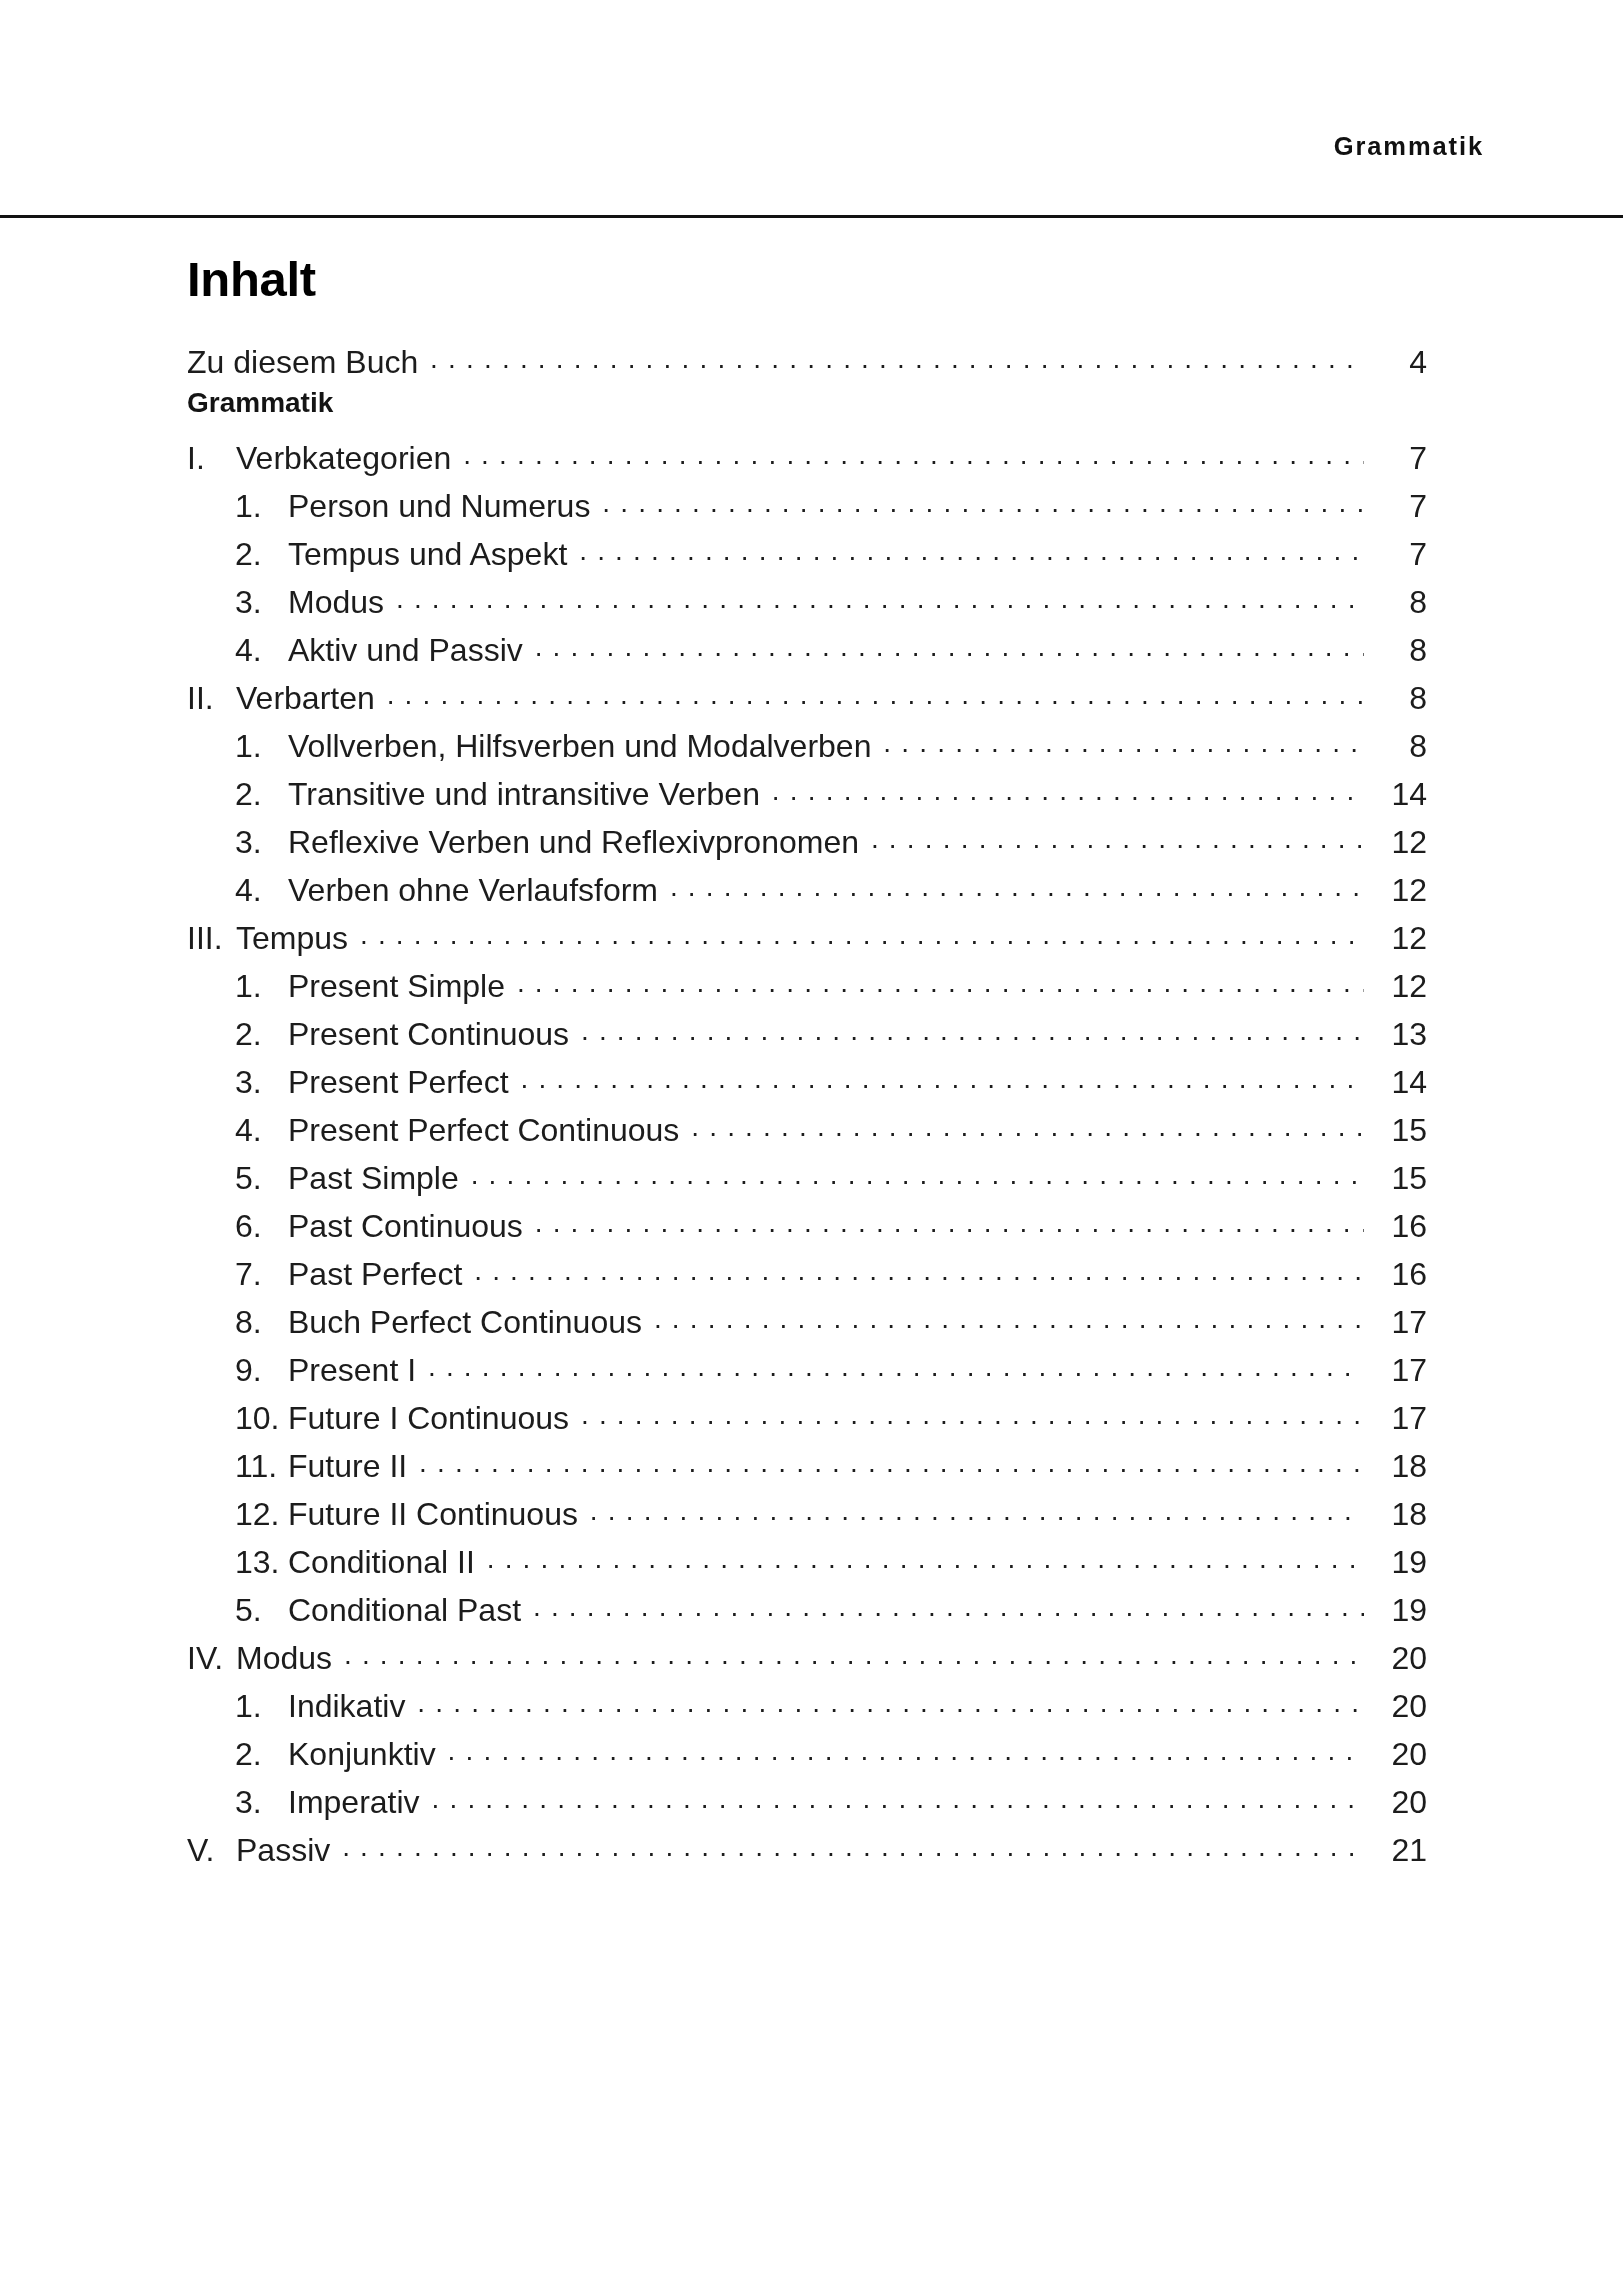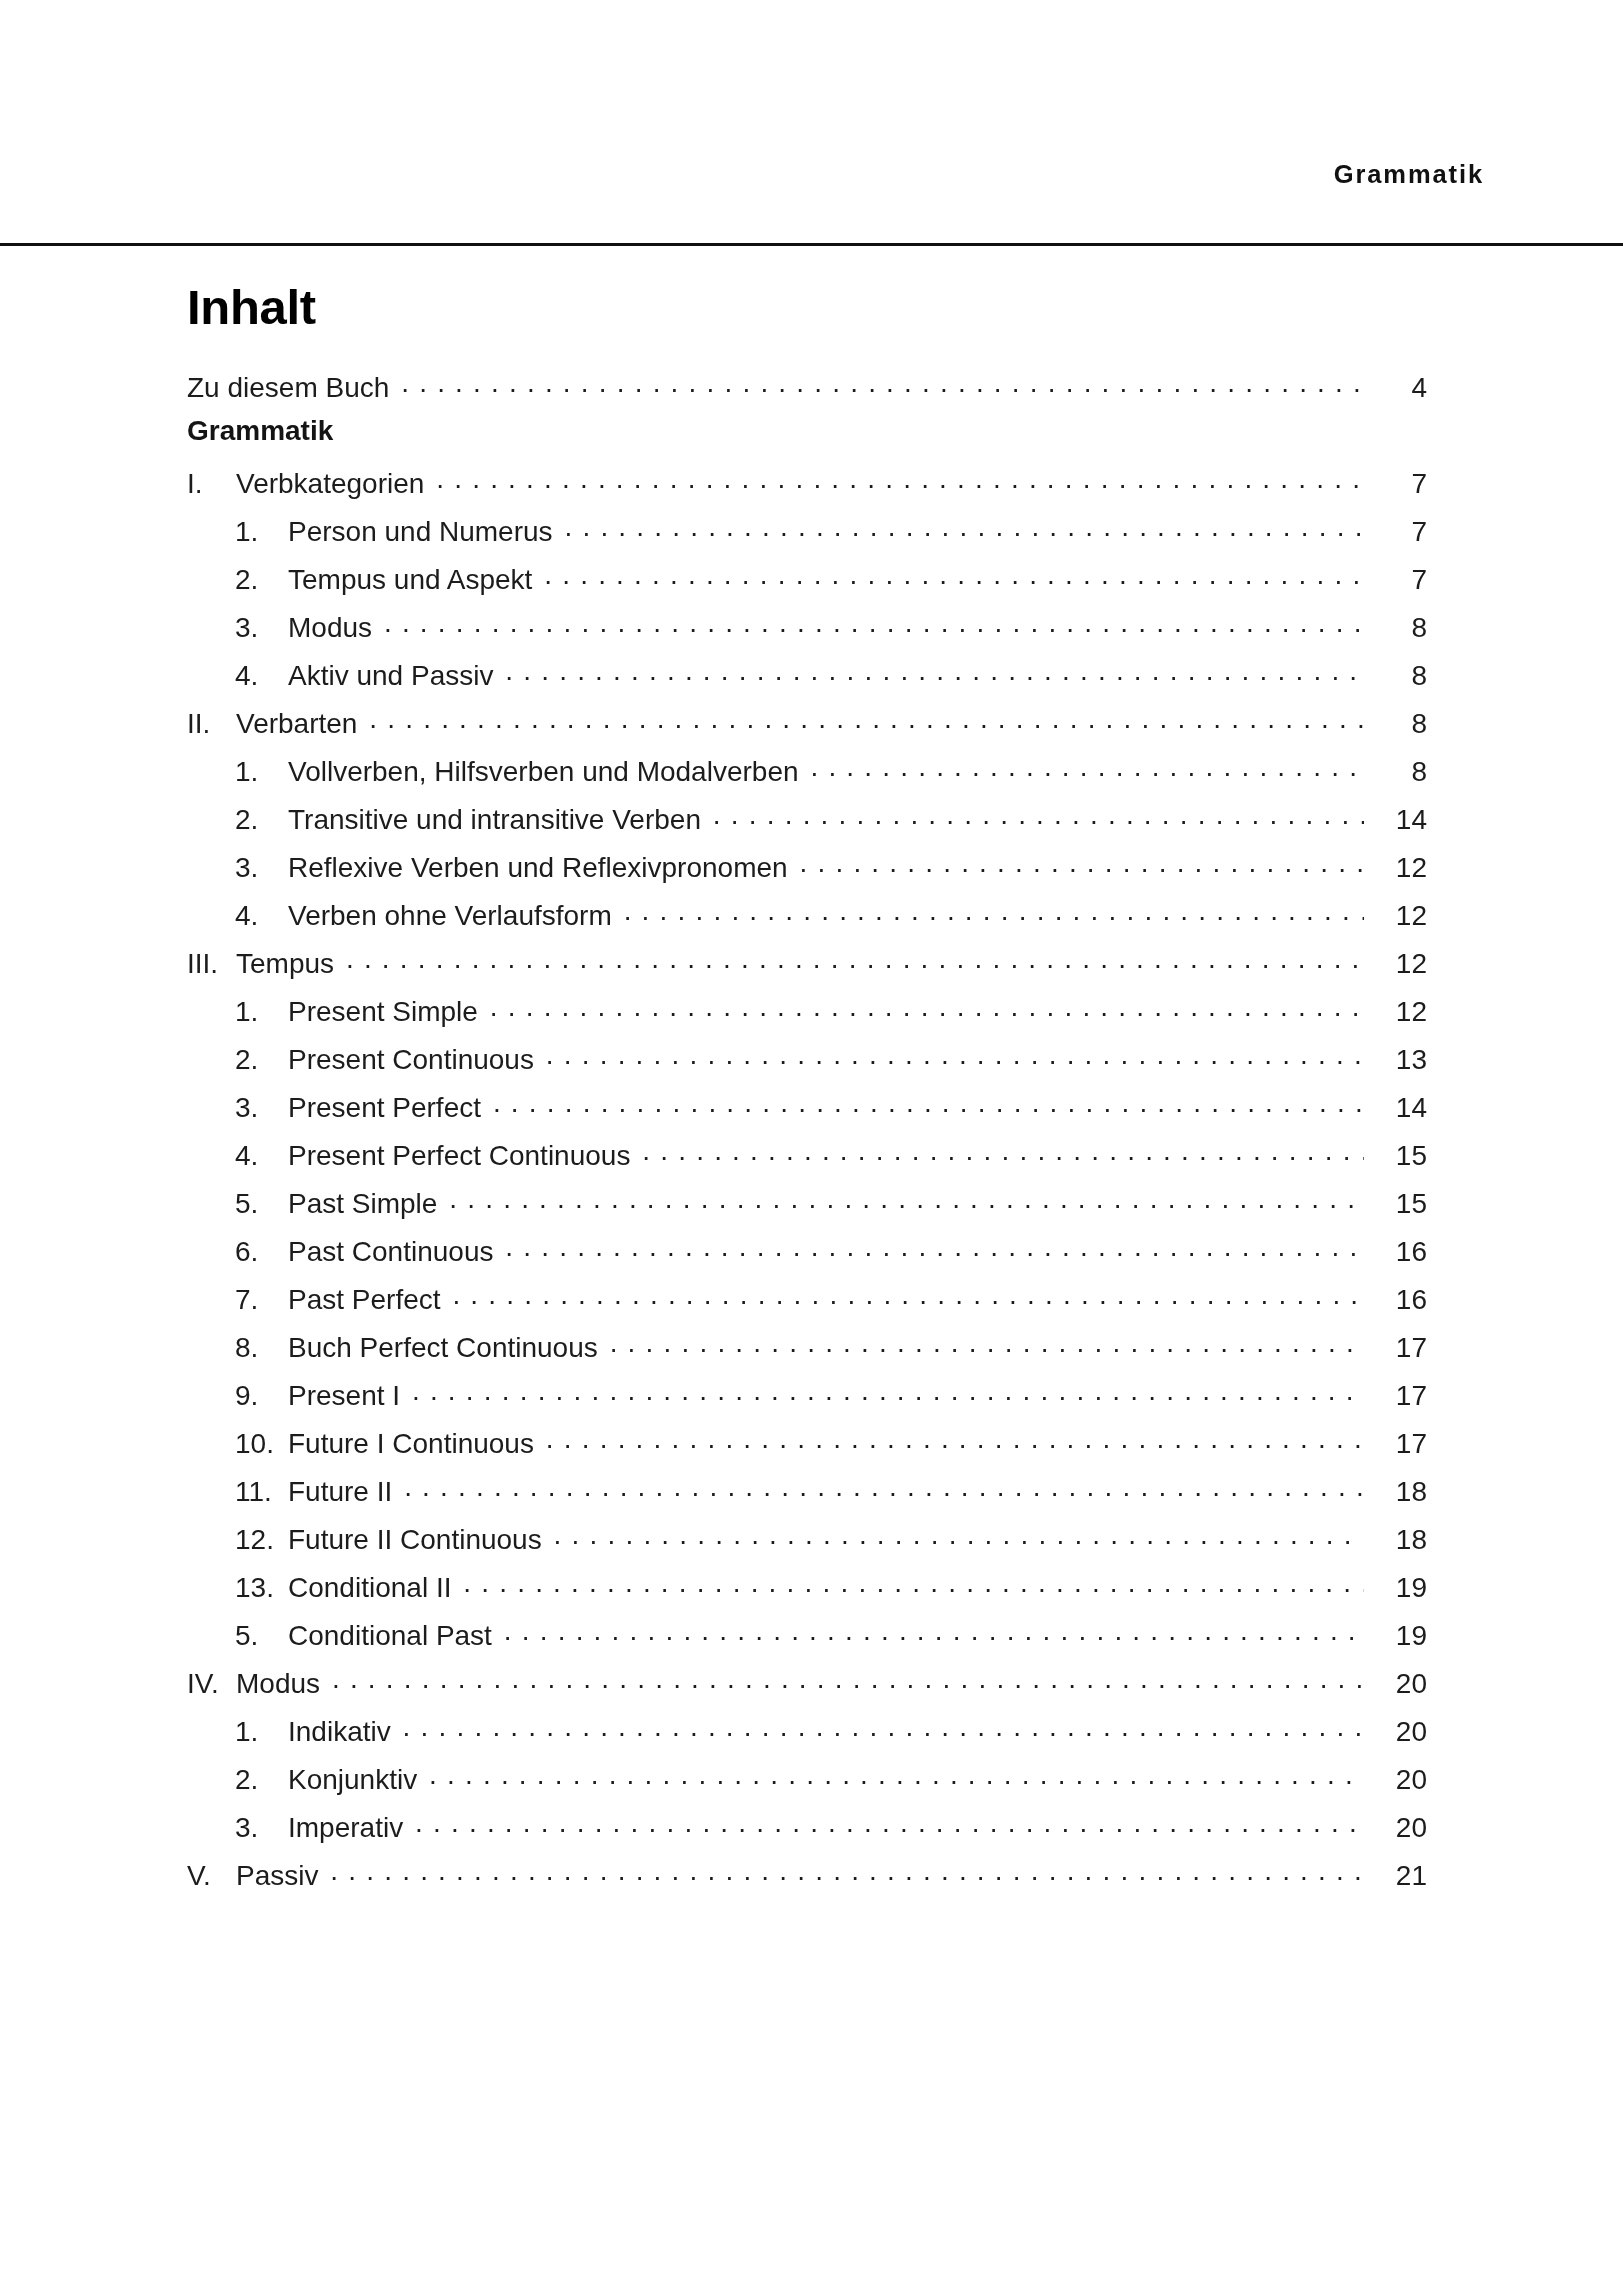--- a/index.html
+++ b/index.html
@@ -9,21 +9,20 @@
   }
   .page {
     position: relative;
     width: 1623px;
     height: 2162px;
     background: #ffffff;
     font-family: "Liberation Sans", sans-serif;
     color: #1a1a1a;
     overflow: hidden;
     box-sizing: border-box;
-    margin-top: 28px;
   }
 
   
   .runhead {
     position: absolute;
     top: 132px;
     left: 0;
     right: 139px;
     text-align: right;
     font-size: 25.5px;
@@ -54,21 +53,21 @@
     letter-spacing: -0.3px;
     line-height: 1.0;
     margin: 0 0 37px 0;
     color: #000000;
   }
 
   
   .row {
     display: flex;
     align-items: baseline;
-    font-size: 28px;
+    font-size: 32px;
     line-height: 1.0;
     height: 48px;
     color: #1c1c1c;
     white-space: nowrap;
   }
   .row .num {
     flex: 0 0 auto;
     text-align: left;
   }
   

